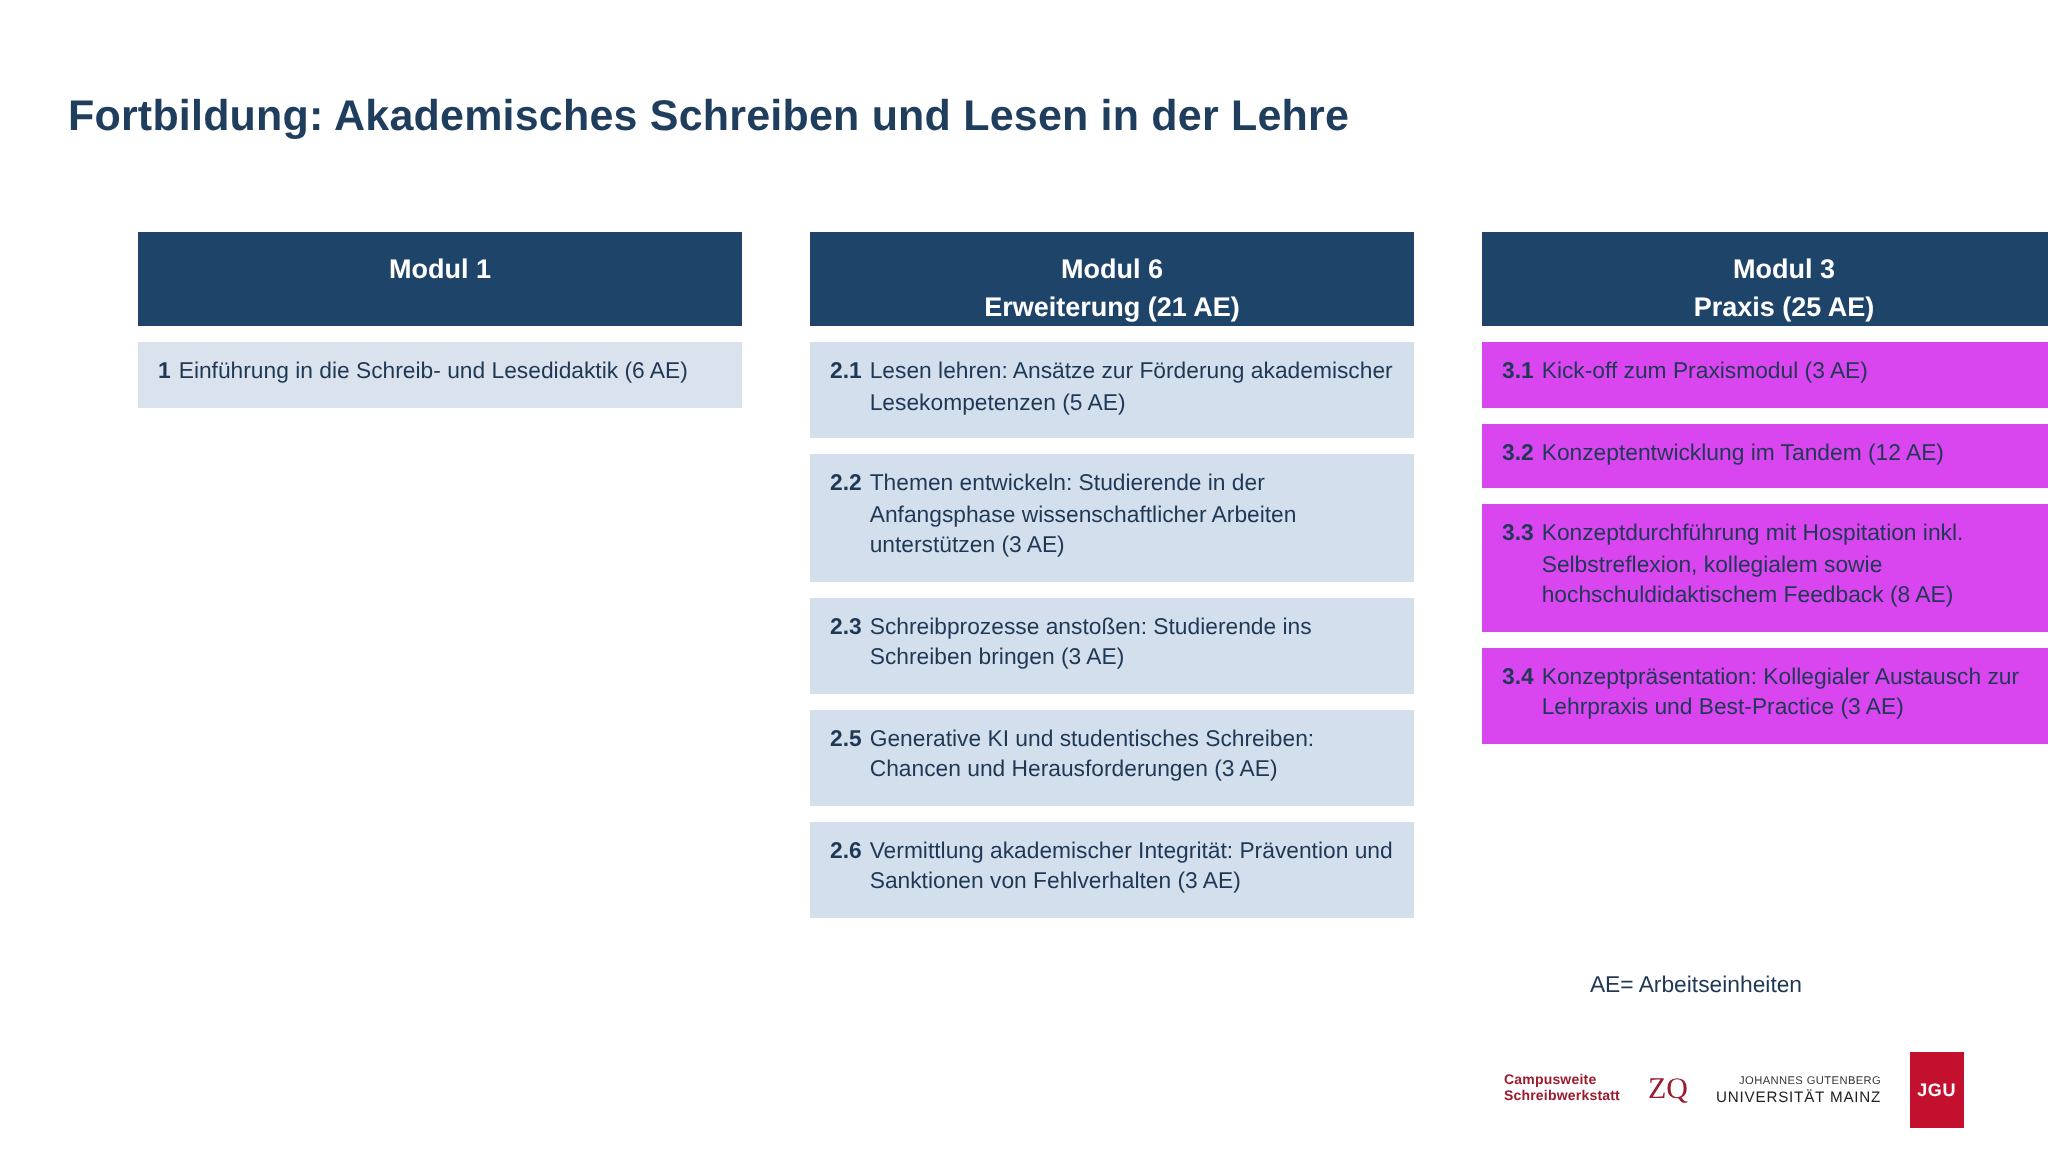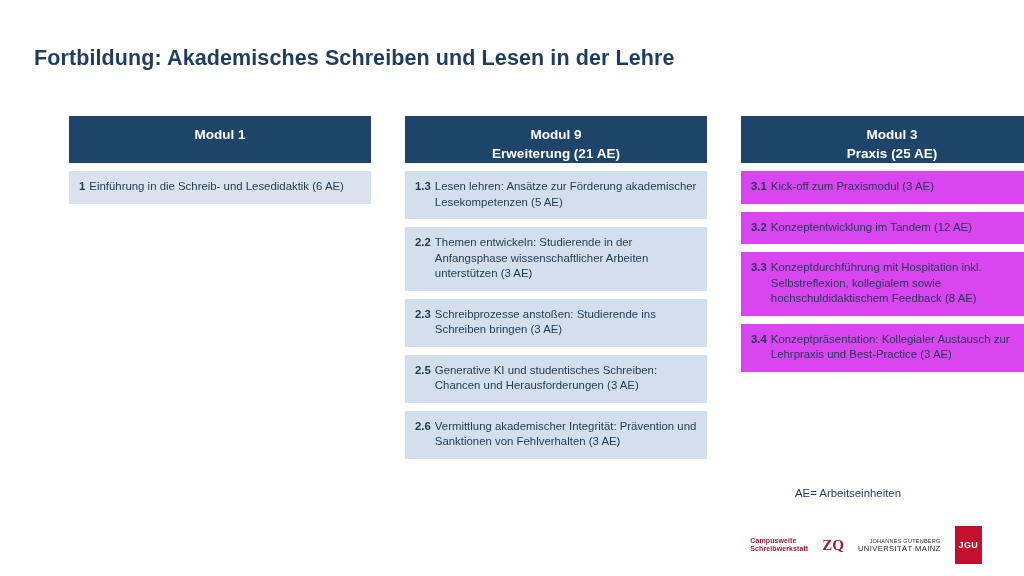--- a/index.html
+++ b/index.html
@@ -102,21 +102,21 @@
     text-align: left;
     letter-spacing: 0.1px;
   }
   .logo-zq {
     display: flex;
     align-items: center;
     gap: 2px;
   }
   .logo-zq .zq-mark {
     font-size: 15px;
-    font-weight: bold;
+    font-weight: normal;
     color: #9b1c2e;
     font-family: "Liberation Serif", serif;
   }
   .logo-uni {
     font-size: 5.6px;
     line-height: 7px;
     color: #333;
     text-align: right;
     letter-spacing: 0.2px;
   }
@@ -148,25 +148,25 @@
         <span>Modul 1</span>
       </div>
       <div class="item">
         <span class="num">1</span>
         <span class="txt">Einführung in die Schreib- und Lesedidaktik (6 AE)</span>
       </div>
     </div>
 
     <div class="col col-2">
       <div class="col-header">
-        <span>Modul 9</span>
+        <span>Modul 6</span>
         <span class="l2">Erweiterung (21 AE)</span>
       </div>
       <div class="item">
-        <span class="num">1.3</span>
+        <span class="num">2.1</span>
         <span class="txt">Lesen lehren: Ansätze zur Förderung akademischer Lesekompetenzen (5 AE)</span>
       </div>
       <div class="item">
         <span class="num">2.2</span>
         <span class="txt">Themen entwickeln: Studierende in der Anfangsphase wissenschaftlicher Arbeiten unterstützen  (3 AE)</span>
       </div>
       <div class="item">
         <span class="num">2.3</span>
         <span class="txt">Schreibprozesse anstoßen: Studierende ins Schreiben bringen (3 AE)</span>
       </div>

